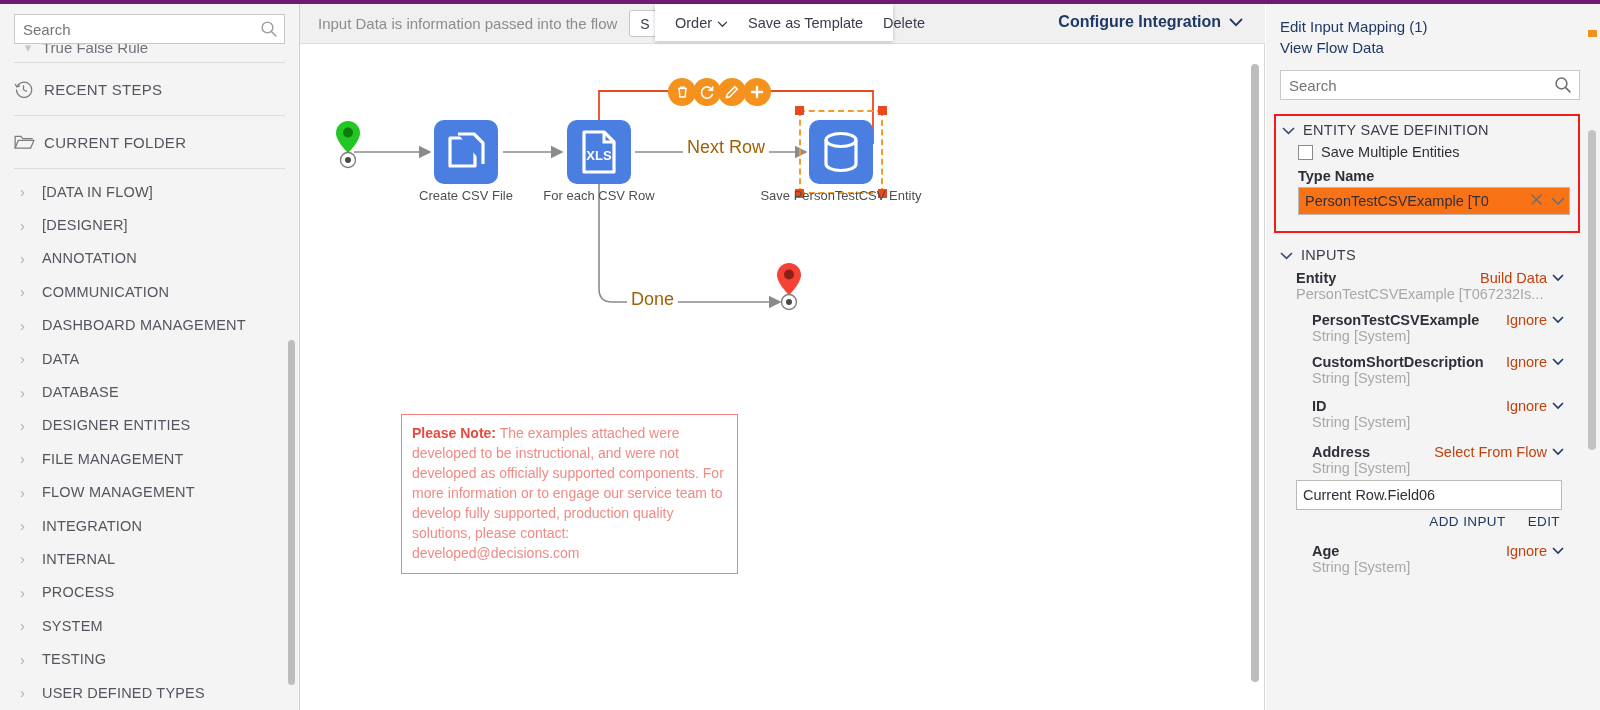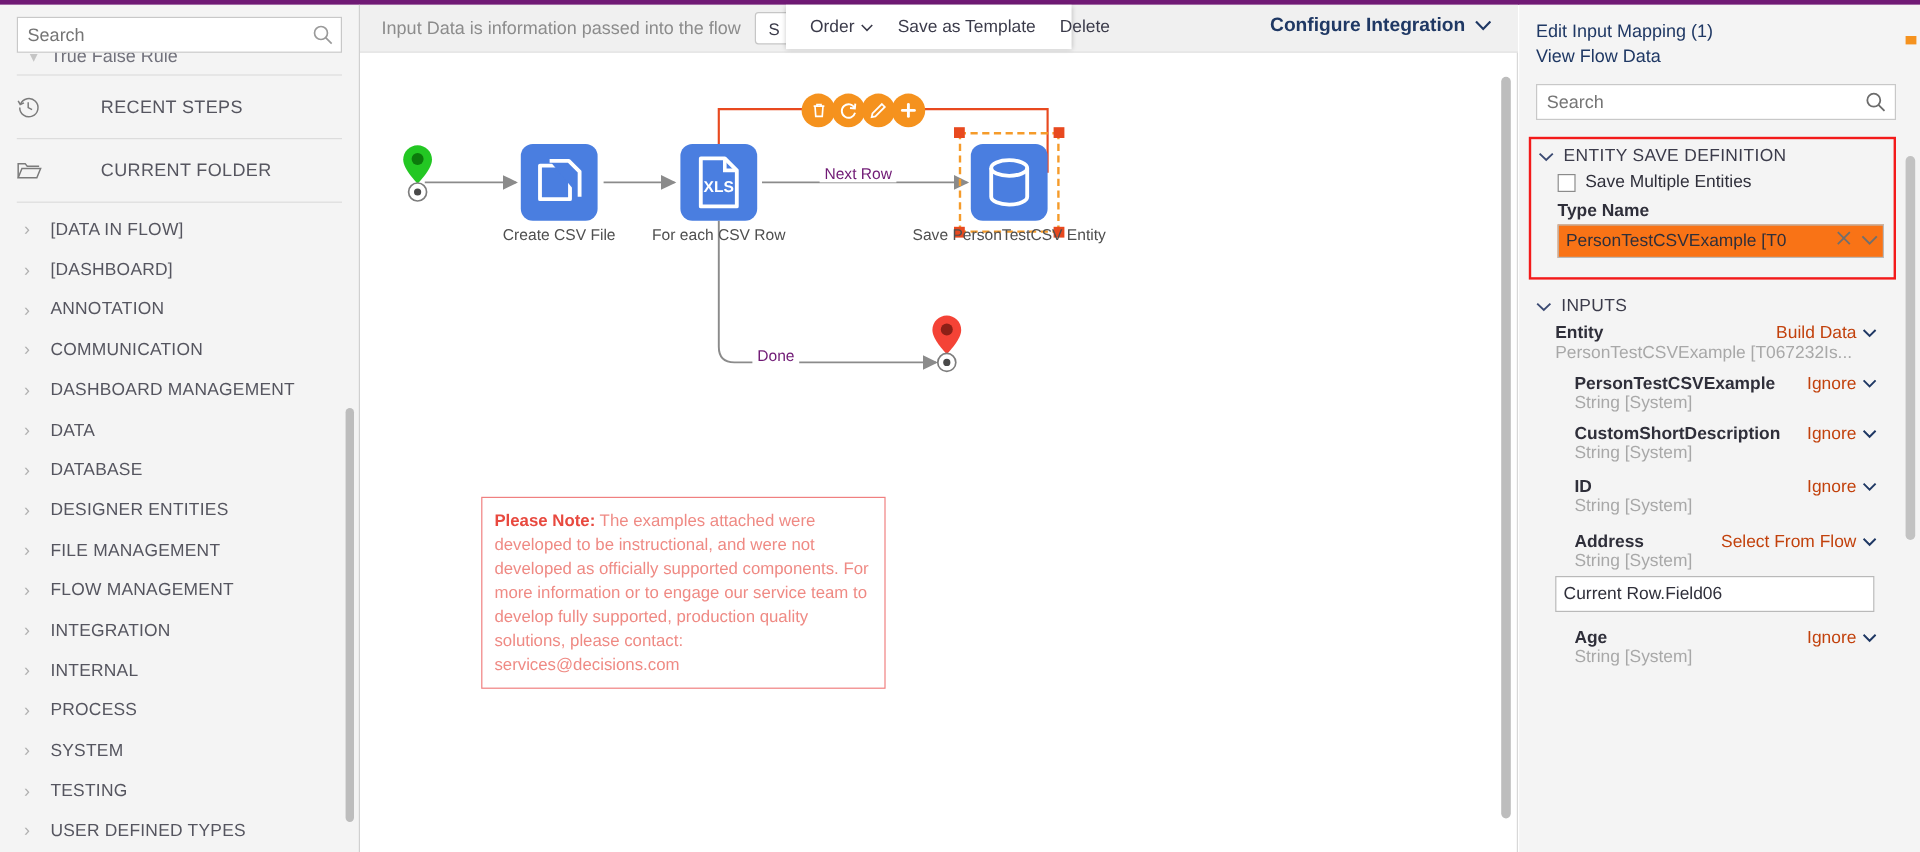--- a/index.html
+++ b/index.html
@@ -61,21 +61,20 @@
   .partial-clip > div { position: relative; top: -10px; }
   .sb-divider { height: 1px; background: #dcdcdc; margin: 6px 14px; }
   .sb-section {
     display: flex; align-items: center;
     height: 40px;
     padding: 0 14px;
     font-size: 15px;
     letter-spacing: .3px;
     color: #55555f;
     cursor: default;
-    gap: 40px;
   }
   .sb-section .ic { width: 30px; display: flex; align-items: center; color: #7b7b7b; }
   .sb-item {
     display: flex; align-items: center;
     height: 33.4px;
     padding: 0 14px;
     font-size: 14.5px;
     color: #55555f;
     letter-spacing: .2px;
   }
@@ -183,22 +182,22 @@
     border: 2px dashed #f59b2a;
   }
   .handle {
     position: absolute;
     width: 9px; height: 9px;
     background: #e8491f;
   }
 
   .edge-label {
     position: absolute;
-    font-size: 13px;
-    color: #701a75;
+    font-size: 18px;
+    color: #a16207;
     background: #fff;
     padding: 0 4px;
     white-space: nowrap;
   }
 
   
   #action-bar {
     position: absolute;
     left: 668px; top: 74px;
     display: flex;
@@ -396,21 +395,21 @@
 
     <div class="sb-divider"></div>
 
     <div id="sidebar-items">
       <div class="sb-item">
           <span class="chev">›</span>
           <span>[DATA IN FLOW]</span>
         </div>
       <div class="sb-item">
           <span class="chev">›</span>
-          <span>[DASHBOARD]</span>
+          <span>[DESIGNER]</span>
         </div>
       <div class="sb-item">
           <span class="chev">›</span>
           <span>ANNOTATION</span>
         </div>
       <div class="sb-item">
           <span class="chev">›</span>
           <span>COMMUNICATION</span>
         </div>
       <div class="sb-item">
@@ -568,21 +567,21 @@
         <circle cx="14" cy="12.5" r="5" fill="#8c2017"></circle>
         <circle cx="14" cy="40" r="7.5" fill="#ffffff" stroke="#7d7d7d" stroke-width="1.4"></circle>
         <circle cx="14" cy="40" r="3" fill="#4a4a4a"></circle>
       </svg>
     </div>
 
     <div class="edge-label" style="left:383px; top:93px;">Next  Row</div>
     <div class="edge-label" style="left:327px; top:245px;">Done</div>
 
     <div id="note-box">
-      <b>Please Note:</b><span> The examples attached were developed to be instructional, and were not developed as officially supported components. For more information or to engage our service team to develop fully supported, production quality solutions, please contact: services@decisions.com</span>
+      <b>Please Note:</b><span> The examples attached were developed to be instructional, and were not developed as officially supported components. For more information or to engage our service team to develop fully supported, production quality solutions, please contact: developed@decisions.com</span>
     </div>
 
     <div id="canvas-scrollbar"></div>
   </div>
 
   <div id="action-bar">
     <div class="act-btn">
       <svg width="13" height="14" viewBox="0 0 14 15" fill="none" stroke="#fff" stroke-width="1.5">
         <path d="M2.2 3.6 h9.6"></path>
           <path d="M5.2 3.6 V2.2 h3.6 v1.4"></path>
@@ -711,20 +710,24 @@
         <span class="io-name lvl2">Address</span>
         <span class="io-action">
           <span>Select From Flow</span>
           <svg width="12" height="8" viewBox="0 0 12 8" fill="none" stroke="#1f3864" stroke-width="1.6">
               <polyline points="1,1 6,6 11,1"></polyline>
             </svg>
         </span>
       </div>
       <div class="io-type lvl2">String [System]</div>
       <div class="io-value-box hl-box">Current Row.Field06</div>
+      <div class="io-links">
+        <span>ADD INPUT</span>
+        <span>EDIT</span>
+      </div>
 
       <div class="io-row" style="padding-top:14px;">
         <span class="io-name lvl2">Age</span>
         <span class="io-action">
           <span>Ignore</span>
           <svg width="12" height="8" viewBox="0 0 12 8" fill="none" stroke="#1f3864" stroke-width="1.6">
               <polyline points="1,1 6,6 11,1"></polyline>
             </svg>
         </span>
       </div>

